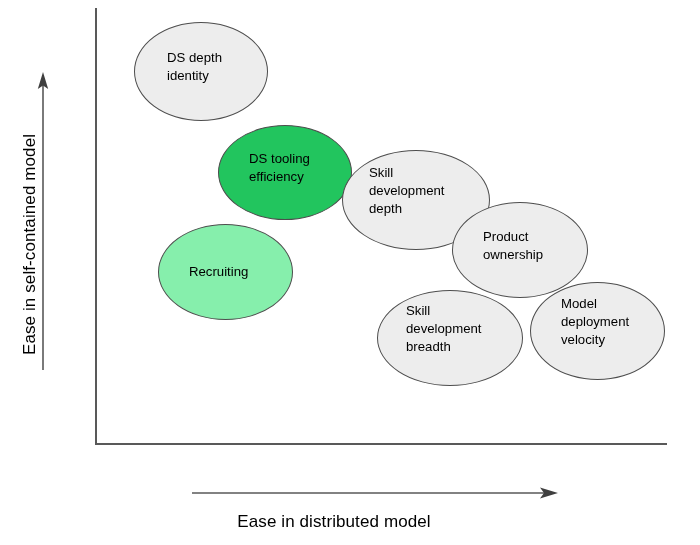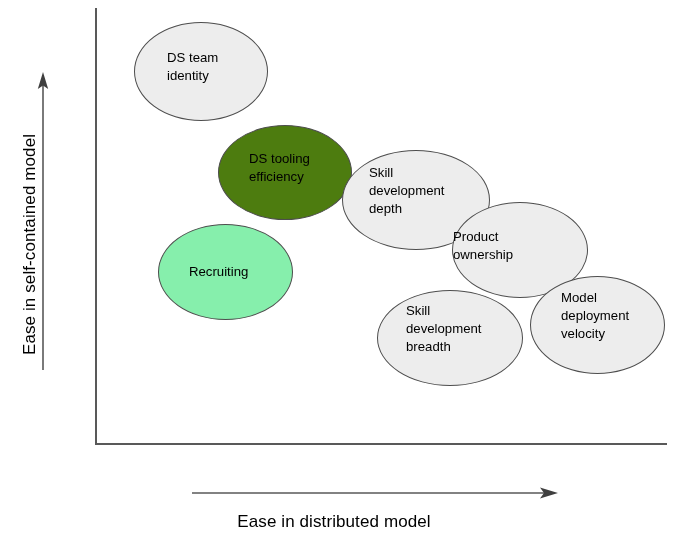--- a/index.html
+++ b/index.html
@@ -100,44 +100,44 @@
   <svg class="dir-arrow" id="x-dir-arrow" viewBox="0 0 372 22">
     <line x1="4" y1="11" x2="358" y2="11" stroke="#595959" stroke-width="1.6"></line>
     <polygon points="370,11 352,16.4 356,11 352,5.6" fill="#3f3f3f"></polygon>
   </svg>
 
   <div class="axis-caption" id="y-axis-caption">Ease in self-contained model</div>
   <div class="axis-caption" id="x-axis-caption">Ease in distributed model</div>
 
   <div id="bubble-layer">
       <div class="bubble" style="left: 134px; top: 22px; width: 134px; height: 99px; background: rgb(237, 237, 237); border-color: rgb(77, 77, 77); z-index: 1;">
-        <span class="bubble-label" style="padding-left: 32px; margin-top: -9.5px; color: rgb(0, 0, 0);">DS team
+        <span class="bubble-label" style="padding-left: 32px; margin-top: -9.5px; color: rgb(0, 0, 0);">DS depth
 identity</span>
       </div>
-      <div class="bubble" style="left: 218px; top: 125px; width: 134px; height: 95px; background: #4d7c0f; border-color: rgb(77, 77, 77); z-index: 2;">
+      <div class="bubble" style="left: 218px; top: 125px; width: 134px; height: 95px; background: #22c55e; border-color: rgb(77, 77, 77); z-index: 2;">
         <span class="bubble-label" style="padding-left: 30px; margin-top: -8.5px; color: rgb(0, 0, 0);">DS tooling
 efficiency</span>
       </div>
       <div class="bubble" style="left: 342px; top: 150px; width: 148px; height: 100px; background: rgb(237, 237, 237); border-color: rgb(77, 77, 77); z-index: 3;">
         <span class="bubble-label" style="padding-left: 26px; margin-top: -18px; color: rgb(0, 0, 0);">Skill
 development
 depth</span>
       </div>
       <div class="bubble" style="left: 158px; top: 224px; width: 135px; height: 96px; background: #86efac; border-color: rgb(77, 77, 77); z-index: 4;">
         <span class="bubble-label" style="padding-left: 30px; margin-top: -1px; color: rgb(0, 0, 0);">Recruiting</span>
       </div>
       <div class="bubble" style="left: 452px; top: 202px; width: 136px; height: 96px; background: rgb(237, 237, 237); border-color: rgb(77, 77, 77); z-index: 5;">
-        <span class="bubble-label" style="margin-top: -9px; color: rgb(0, 0, 0);">Product
+        <span class="bubble-label" style="padding-left: 30px; margin-top: -9px; color: rgb(0, 0, 0);">Product
 ownership</span>
       </div>
       <div class="bubble" style="left: 377px; top: 290px; width: 146px; height: 96px; background: rgb(237, 237, 237); border-color: rgb(77, 77, 77); z-index: 6;">
         <span class="bubble-label" style="padding-left: 28px; margin-top: -18px; color: rgb(0, 0, 0);">Skill
 development
 breadth</span>
       </div>
-      <div class="bubble" style="left: 530px; top: 276px; width: 135px; height: 98px; background: rgb(237, 237, 237); border-color: rgb(77, 77, 77); z-index: 7;">
+      <div class="bubble" style="left: 530px; top: 282px; width: 135px; height: 98px; background: rgb(237, 237, 237); border-color: rgb(77, 77, 77); z-index: 7;">
         <span class="bubble-label" style="padding-left: 30px; margin-top: -18px; color: rgb(0, 0, 0);">Model
 deployment
 velocity</span>
       </div>
     </div>
 
 </div>
 
 </body></html>

